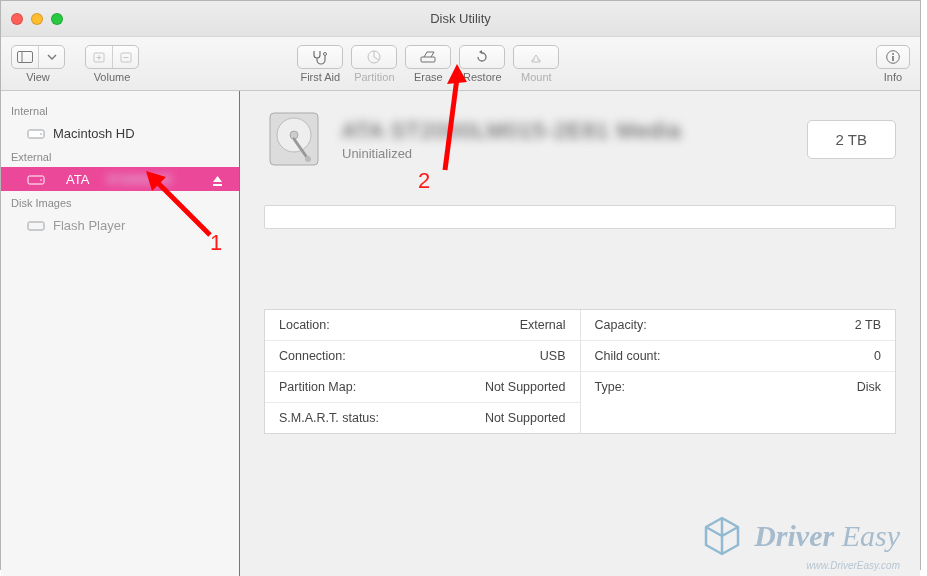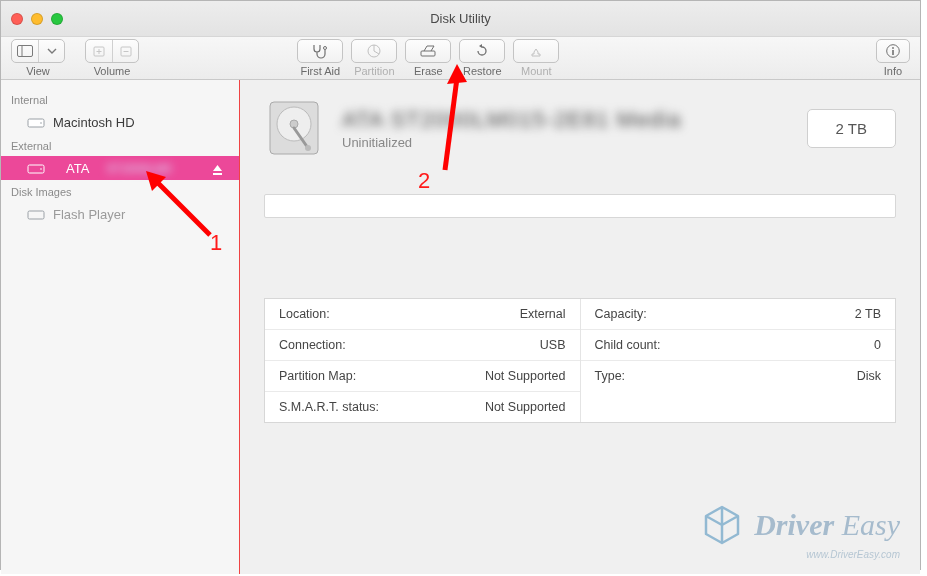--- a/index.html
+++ b/index.html
@@ -5,21 +5,21 @@
   * { box-sizing: border-box; margin: 0; padding: 0; }
   body { font-family: -apple-system, "Helvetica Neue", Arial, sans-serif; font-size: 13px; color: #333; background: #fff; width: 927px; height: 576px; overflow: hidden; position: relative; }
   .window { width: 921px; height: 570px; border: 1px solid #b5b5b5; background: #fff; position: relative; }
   .titlebar { height: 36px; background: linear-gradient(#ededed,#e3e3e3); border-bottom: 1px solid #d6d6d6; display: flex; align-items: center; position: relative; }
   .traffic { display: flex; gap: 8px; margin-left: 10px; }
   .tlight { width: 12px; height: 12px; border-radius: 50%; border: 0.5px solid rgba(0,0,0,0.15); }
   .tlight.red { background: #ff5f57; }
   .tlight.yellow { background: #febc2e; }
   .tlight.green { background: #28c840; }
   .title { position: absolute; left: 0; right: 0; text-align: center; font-size: 13px; color: #4a4a4a; pointer-events: none; }
-  .toolbar { height: 43px; background: linear-gradient(#f7f7f7,#ececec); border-bottom: 1px solid #c9c9c9; display: flex; align-items: center; padding: 0 10px; }
+  .toolbar { height: 54px; background: linear-gradient(#f7f7f7,#ececec); border-bottom: 1px solid #c9c9c9; display: flex; align-items: center; padding: 0 10px; }
   .tb-group { display: flex; flex-direction: column; align-items: center; }
   .tb-label { font-size: 11px; color: #6a6a6a; margin-top: 2px; }
   .seg { display: flex; border: 1px solid #c4c4c4; border-radius: 5px; background: linear-gradient(#fdfdfd,#f2f2f2); height: 24px; box-shadow: 0 1px 0 rgba(255,255,255,0.6) inset; }
   .seg-btn { width: 26px; display: flex; align-items: center; justify-content: center; color: #6b6b6b; }
   .seg-btn + .seg-btn { border-left: 1px solid #d0d0d0; }
   .tb-center { margin-left: auto; margin-right: auto; display: flex; gap: 8px; }
   .tb-btn { width: 46px; height: 24px; border: 1px solid #c4c4c4; border-radius: 5px; background: linear-gradient(#fdfdfd,#f2f2f2); display: flex; align-items: center; justify-content: center; color: #707070; }
   .tb-item { display: flex; flex-direction: column; align-items: center; }
   .tb-item.disabled .tb-btn { color: #c0c0c0; }
   .tb-item.disabled .tb-label { color: #b0b0b0; }

